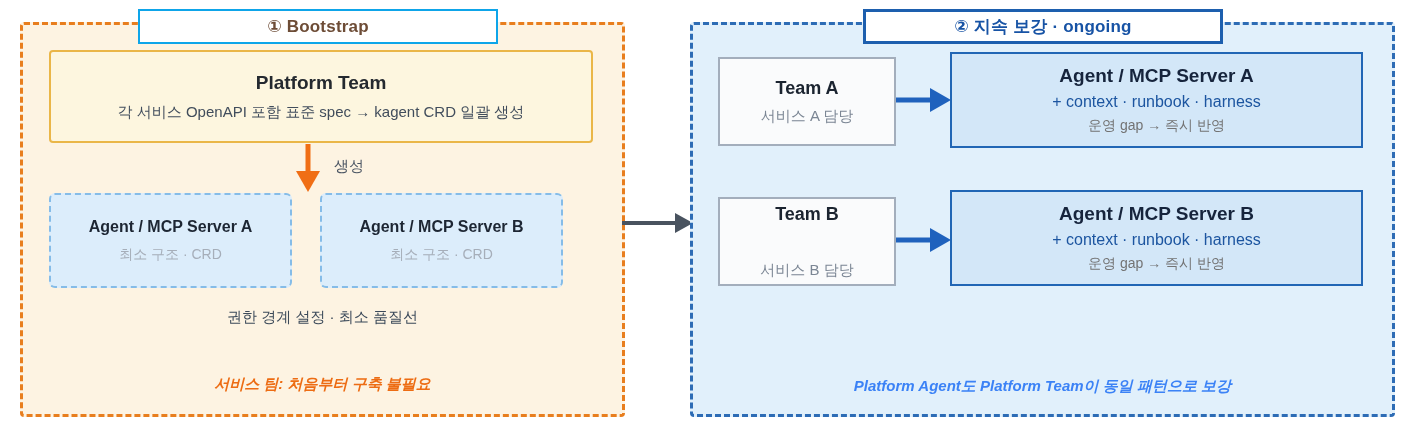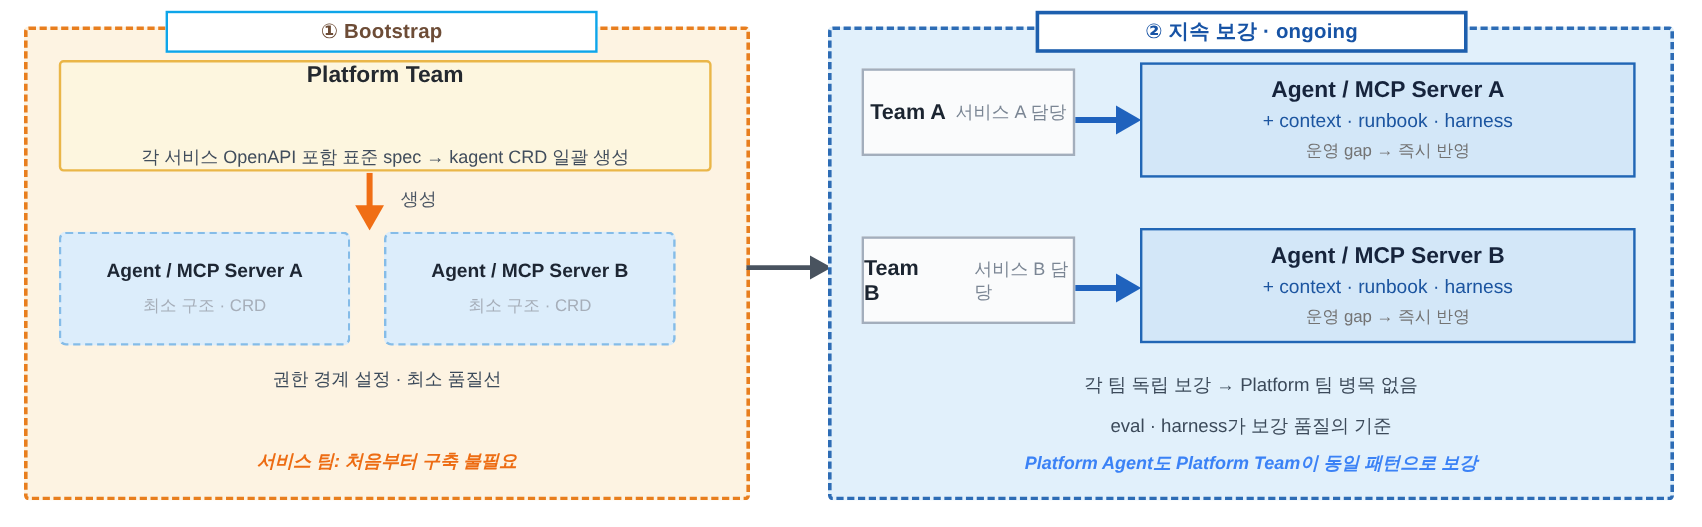--- a/index.html
+++ b/index.html
@@ -27,21 +27,21 @@
     background: #ffffff; display: flex; align-items: center; justify-content: center;
     font-weight: bold; font-size: 17px; letter-spacing: .2px;
   }
   .title-bootstrap { left: 138px; width: 360px; border: 2px solid #0ea5e9; color: #6d4c36; }
   .title-ongoing  { left: 863px; width: 360px; border: 3px solid #1d5fae; color: #1753a5; }
 
   
   .platform-box {
     position: absolute; left: 49px; top: 50px; width: 544px; height: 93px;
     background: #fdf6df; border: 2px solid #eab648; border-radius: 4px;
-    display: flex; flex-direction: column; align-items: center; justify-content: space-between; gap: 9px;
+    display: flex; flex-direction: column; align-items: center; justify-content: center; gap: 9px;
   }
   .platform-box .h { font-size: 19px; font-weight: bold; color: #24292f; }
   .platform-box .s { font-size: 15px; color: #414d5c; }
 
   .arrow-down { position: absolute; left: 295px; top: 144px; }
   .create-label { position: absolute; left: 334px; top: 157px; font-size: 15px; color: #4b5563; }
 
   .agent-dashed {
     position: absolute; top: 193px; height: 95px; width: 243px;
     background: #dcedfb; border: 2px dashed #85bce8; border-radius: 6px;
@@ -57,23 +57,23 @@
   .hl-left {
     position: absolute; left: 0; width: 100%; top: 375px; text-align: center;
     font-size: 15px; font-style: italic; font-weight: bold; color: #ed6c13;
   }
 
   
   .arrow-mid { position: absolute; left: 621px; top: 209px; }
 
   
   .team-box {
-    position: absolute; left: 718px; width: 178px; height: 73px;
+    position: absolute; left: 718px; width: 178px; height: 89px;
     background: #fafbfc; border: 2px solid #a3aebc;
-    display: flex; flex-direction: row; align-items: center; justify-content: center; gap: 8px;
+    display: flex; flex-direction: column; align-items: center; justify-content: center; gap: 8px;
   }
   .team-box .h { font-size: 18px; font-weight: bold; color: #1b2430; }
   .team-box .s { font-size: 15px; color: #7b8694; }
   .team-a { top: 57px; } .team-b { top: 197px; gap: 36px; }
 
   .arrow-right { position: absolute; left: 896px; }
   .arrow-right-a { top: 85px; } .arrow-right-b { top: 225px; }
 
   .agent-solid {
     position: absolute; left: 950px; width: 413px; height: 96px;
@@ -160,19 +160,15 @@
   <svg class="arrow-right arrow-right-b" width="56" height="30">
     <line x1="0" y1="15" x2="36" y2="15" stroke="#1f62bd" stroke-width="5"></line>
     <polygon points="34,3 34,27 55,15" fill="#1f62bd"></polygon>
   </svg>
   <div class="agent-solid agent-solid-b">
     <div class="h">Agent / MCP Server B</div>
     <div class="l1">+ context · runbook · harness</div>
     <div class="l2">운영 gap → 즉시 반영</div>
   </div>
 
-  <div class="notes notes-right">
-    <div class="line">각 팀 독립 보강 → Platform 팀 병목 없음</div>
-    <div class="line">eval · harness가 보강 품질의 기준</div>
-  </div>
   <div class="hl-right">Platform Agent도 Platform Team이 동일 패턴으로 보강</div>
 
 </div>
 
 </body></html>

